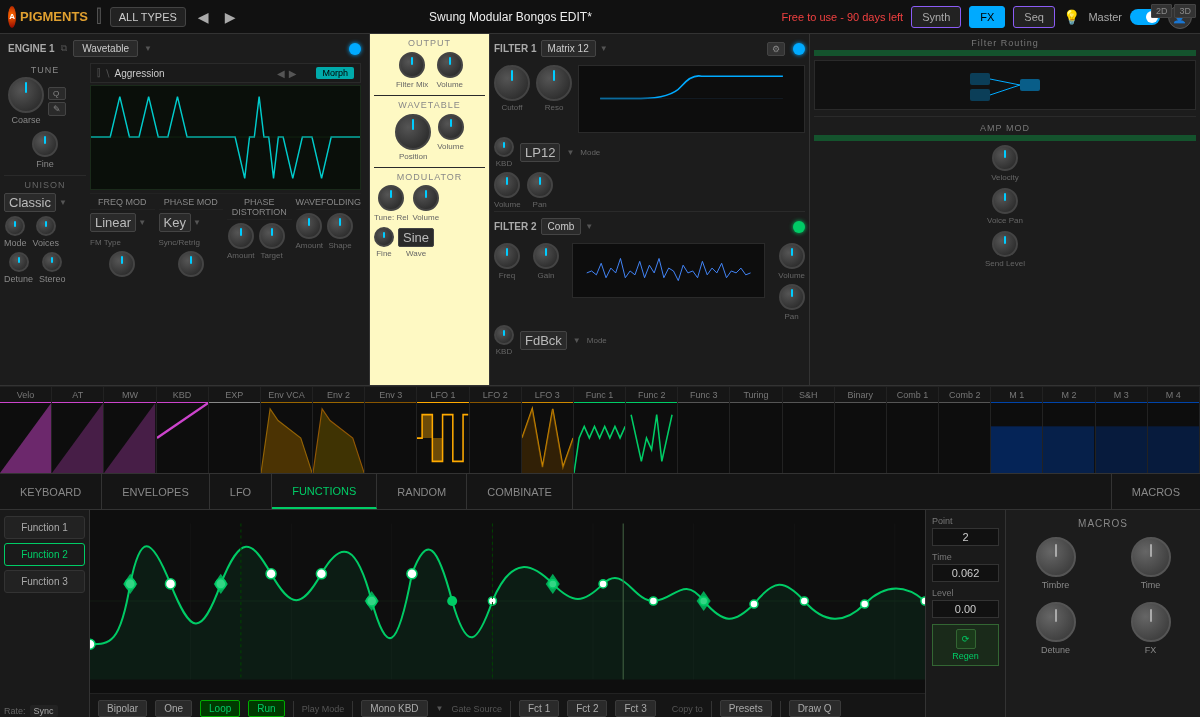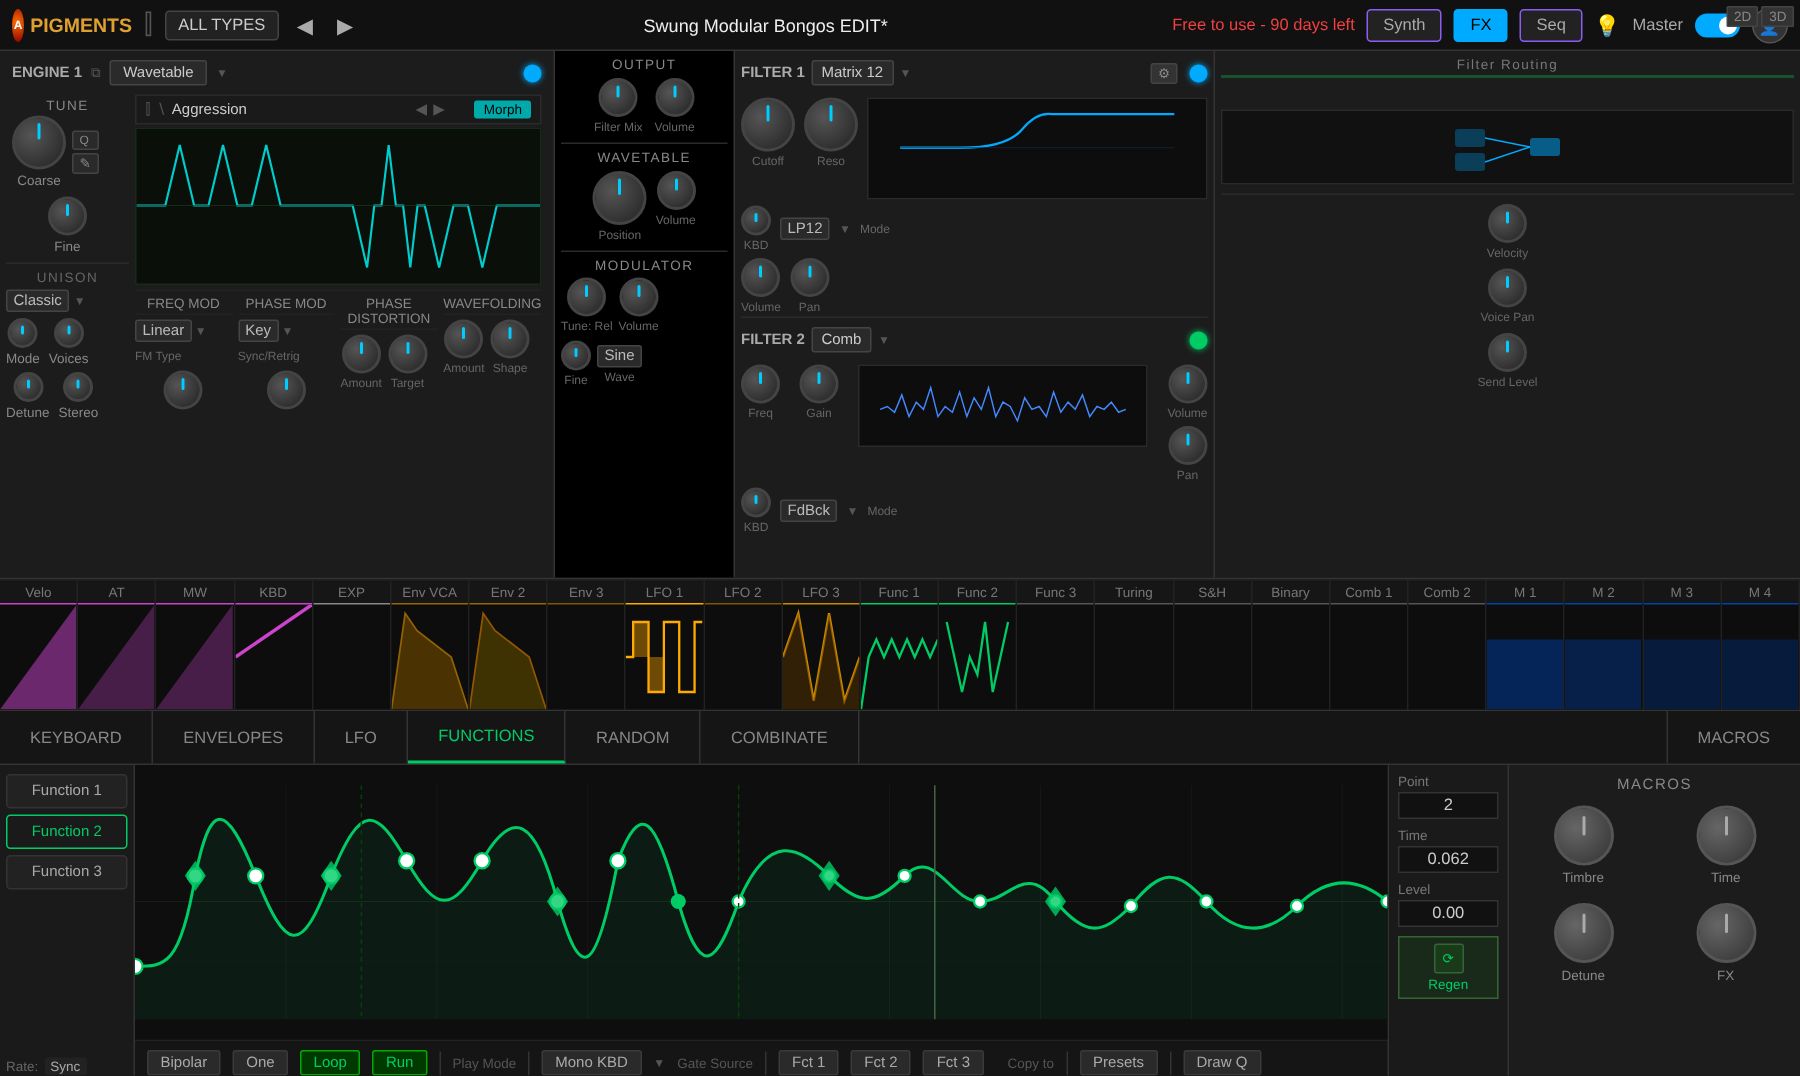--- a/index.html
+++ b/index.html
@@ -139,36 +139,36 @@
     .param-section {
       border-top: 1px solid #2a2a2a;
       padding: 3px 0;
     }
     .param-section-label {
       font-size: 9px; color: #666; text-align: center;
       letter-spacing: 1px; padding: 1px 0;
     }
     .select-box {
       background: #2a2a2a; border: 1px solid #444; color: #bbb;
-      font-size: 10px; padding: 1px 4px; border-radius: 2px;
+      font-size: 13px; padding: 1px 4px; border-radius: 2px;
     }
     .mod-col-label { font-size: 9px; color: #888; text-align: center; border-bottom: 1px solid #222; padding-bottom: 2px; margin-bottom: 3px; }
     .output-label { font-size: 9px; color: #888; text-align: center; letter-spacing: 1px; }
     .output-knobs { display: flex; gap: 8px; justify-content: center; padding: 4px 0; }
     .wt-section-label { font-size: 9px; color: #888; text-align: center; letter-spacing: 1px; }
     .mod-section-label { font-size: 9px; color: #888; text-align: center; letter-spacing: 1px; }
     .filter-header {
       display: flex; align-items: center; gap: 4px; padding: 2px 0; margin-bottom: 4px;
     }
     .filter-label { color: #aaa; font-size: 10px; font-weight: bold; }
     .filter-type-btn {
       background: #2a2a2a; border: 1px solid #444;
       color: #ccc; padding: 2px 6px; font-size: 10px; border-radius: 2px;
     }
-    .section-title { font-size: 9px; color: #777; text-align: center; letter-spacing: 1px; border-bottom: 2px solid #14532d; padding-bottom: 2px; margin-bottom: 21px; }
+    .section-title { font-size: 9px; color: #777; text-align: center; letter-spacing: 1px; border-bottom: 6px solid #14532d; padding-bottom: 2px; margin-bottom: 4px; }
 
     
     .mod-strip {
       height: 88px;
       background: #161616;
       border-top: 1px solid #222;
       border-bottom: 1px solid #333;
       display: flex;
       align-items: stretch;
     }
@@ -541,21 +541,21 @@
                 <div class="knob knob-md"></div>
                 <span class="tiny-label">Shape</span>
               </div>
             </div>
           </div>
         </div>
       </div>
     </div>
   </div>
 
-  <div style="width:120px;background:#000000;border-right:1px solid #333;padding:4px;">
+  <div style="width:120px;background:#fef9c3;border-right:1px solid #333;padding:4px;">
 
     <div class="output-label">OUTPUT</div>
     <div class="output-knobs">
       <div class="knob-wrap">
         <div class="knob knob-md"></div>
         <span class="tiny-label">Filter Mix</span>
       </div>
       <div class="knob-wrap">
         <div class="knob knob-md"></div>
         <span class="tiny-label">Volume</span>
@@ -705,20 +705,21 @@
           <rect x="5" y="8" width="20" height="12" fill="#00aaff" opacity="0.3" rx="2"></rect>
           <rect x="5" y="24" width="20" height="12" fill="#00aaff" opacity="0.3" rx="2"></rect>
           <line x1="25" y1="14" x2="55" y2="20" stroke="#00aaff" stroke-width="1"></line>
           <line x1="25" y1="30" x2="55" y2="20" stroke="#00aaff" stroke-width="1"></line>
           <rect x="55" y="14" width="20" height="12" fill="#00aaff" opacity="0.5" rx="2"></rect>
         </svg>
       </div>
     </div>
 
     <div>
+      <div class="section-title">AMP MOD</div>
       <div style="display:flex;flex-direction:column;gap:6px;align-items:center;">
         <div class="knob-wrap">
           <div class="knob knob-md"></div>
           <span class="tiny-label">Velocity</span>
         </div>
         <div class="knob-wrap">
           <div class="knob knob-md"></div>
           <span class="tiny-label">Voice Pan</span>
         </div>
         <div class="knob-wrap">

